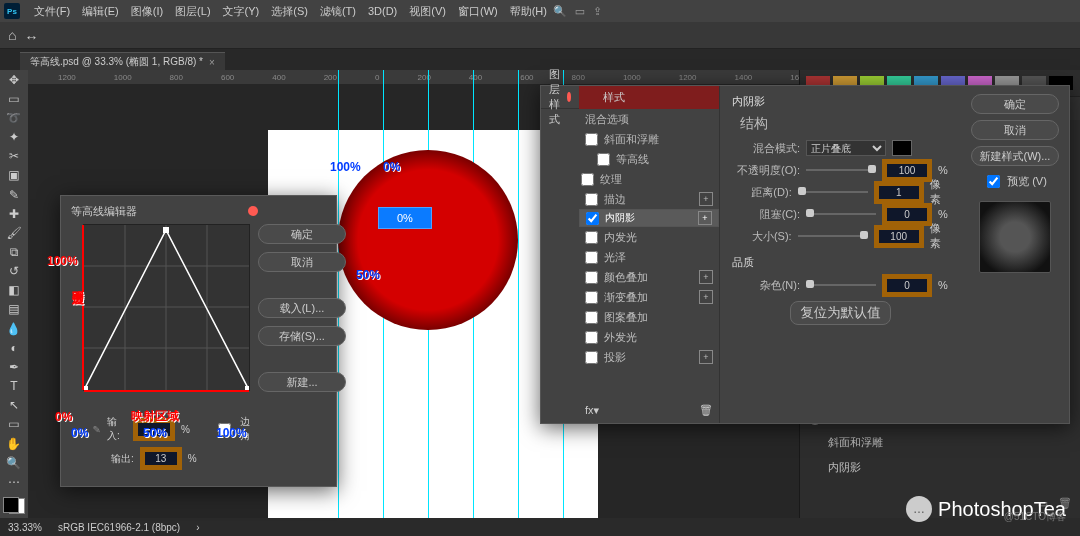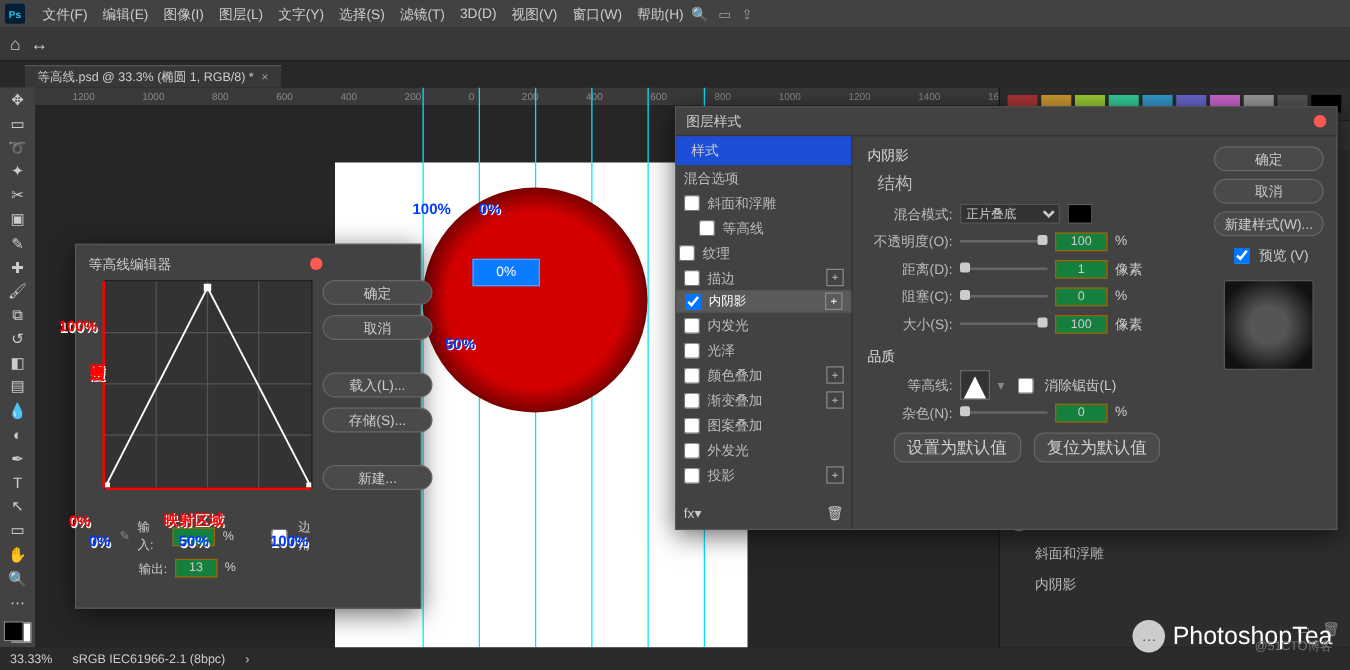--- a/index.html
+++ b/index.html
@@ -33,41 +33,41 @@
   .swatches{display:flex;gap:3px;padding:6px;flex-wrap:wrap}
   .sw{width:24px;height:14px}
   .history-hdr{background:#323232;padding:4px 8px;color:#ccc;border-top:1px solid #222;display:flex;gap:6px;align-items:center}
   .history-body{flex:1;padding:8px;display:flex;flex-direction:column;gap:6px;color:#bbb;font-size:11px}
   .history-body .item{display:flex;gap:6px;align-items:center;padding:2px 0}
   .eye{width:12px;height:12px;border:1px solid #888;border-radius:50%}
 
   .status{position:absolute;bottom:0;left:0;right:0;height:18px;background:#2a2a2a;color:#ccc;font-size:10px;display:flex;align-items:center;padding:0 8px;gap:16px}
 
   
-  .dlg-ls{position:absolute;left:540px;top:85px;width:528px;height:337px;background:#424242;border:1px solid #555;box-shadow:0 4px 20px rgba(0,0,0,.6);display:flex;flex-direction:column;font-size:11px;z-index:5}
+  .dlg-ls{position:absolute;left:540px;top:85px;width:528px;height:337px;background:#424242;border:1px solid #555;box-shadow:0 4px 20px rgba(0,0,0,.6);display:flex;flex-direction:row;font-size:11px;z-index:5}
   .dlg-hdr{height:22px;background:#424242;display:flex;align-items:center;padding:0 8px;border-bottom:1px solid #333}
   .dlg-hdr .red{width:10px;height:10px;border-radius:50%;background:#ff5a52;margin-left:auto}
   .dlg-body{flex:1;display:flex}
   .ls-left{width:140px;border-right:1px solid #333;display:flex;flex-direction:column}
-  .ls-left .hrow{background:#1d4ed8;padding:4px 12px}
+  .ls-left .hrow{background:#7f1d1d;padding:4px 24px}
   .ls-row{display:flex;align-items:center;gap:6px;height:20px;padding:0 6px;color:#bbb}
   .ls-row.sel{background:#5a5a5a;color:#fff}
   .ls-row input{margin:0}
   .ls-row .plus{margin-left:auto;border:1px solid #888;width:12px;height:12px;display:flex;align-items:center;justify-content:center;font-size:9px}
   .ls-foot{margin-top:auto;display:flex;gap:8px;padding:6px;align-items:center}
   .ls-mid{flex:1;padding:8px 12px;display:flex;flex-direction:column;gap:4px}
   .sect{color:#ddd;margin-bottom:2px}
   .frow{display:flex;align-items:center;gap:6px;height:18px}
   .frow label{width:68px;text-align:right;color:#bbb}
   .sel{background:#333;border:1px solid #555;color:#ccc;height:16px;font-size:10px;min-width:80px}
   .sw2{width:18px;height:14px;background:#000;border:1px solid #666}
   .slider{flex:0 0 70px;height:2px;background:#666;position:relative}
   .slider::after{content:"";position:absolute;top:-4px;left:0;width:8px;height:8px;background:#ccc;border-radius:2px}
   .slider.full::after{left:calc(100% - 8px)}
-  .num{width:36px;background:#15803d;border:1px solid #a16207;color:#ccc;font-size:10px;text-align:center}
+  .num{width:36px;background:#0f172a;border:5px solid #a16207;color:#ccc;font-size:10px;text-align:center}
   .dial{width:20px;height:20px;border:1px solid #888;border-radius:50%;position:relative}
   .dial::after{content:"";position:absolute;width:7px;height:1px;background:#ccc;right:1px;top:50%}
   .mini-contour{width:22px;height:22px;background:#333;border:1px solid #666;display:flex;align-items:flex-end;justify-content:center}
   .mini-contour svg{width:18px;height:18px}
   .btn-inline{background:#4a4a4a;border:1px solid #666;color:#ccc;padding:2px 10px;border-radius:8px}
   .ls-right{width:100px;display:flex;flex-direction:column;align-items:center;gap:6px;padding:8px 4px}
   .btn{background:#4a4a4a;border:1px solid #666;color:#ccc;width:86px;height:18px;border-radius:10px;display:flex;align-items:center;justify-content:center}
   .preview{width:70px;height:70px;background:#222;border:1px solid #555;margin-top:4px;border-radius:2px;background-image:radial-gradient(circle at center,#555 30%,#111 80%)}
 
   
@@ -335,38 +335,26 @@
         <span>%</span>
         </div>
       <div class="frow">
           <label>大小(S):</label>
         <div class="slider full"></div>
         <input class="num" value="100" style="">
         <span>像素</span>
         </div>
       <div class="sect" style="margin-top:6px">品质</div>
       <div class="frow">
-          <label>等高线:</label>
-        <div class="mini-contour">
-            <svg viewBox="0 0 18 18">
-              <polyline points="0,18 9,0 18,18" fill="#fff"></polyline>
-            </svg>
-          </div>
-        <span style="color:#888">▾</span>
-        <input type="checkbox" style="">
-        <span>消除锯齿(L)</span>
-        </div>
-      <div class="frow">
           <label>杂色(N):</label>
         <div class="slider"></div>
         <input class="num" value="0" style="">
         <span>%</span>
         </div>
       <div class="frow" style="justify-content:center;gap:10px;margin-top:6px">
-        <button class="btn-inline">设置为默认值</button>
         <button class="btn-inline">复位为默认值</button>
         </div>
     </div>
 
     <div class="ls-right">
       <div class="btn">确定</div>
       <div class="btn">取消</div>
       <div class="btn">新建样式(W)...</div>
       <div style="display:flex;align-items:center;gap:4px">
           <input type="checkbox" checked="" style="">

